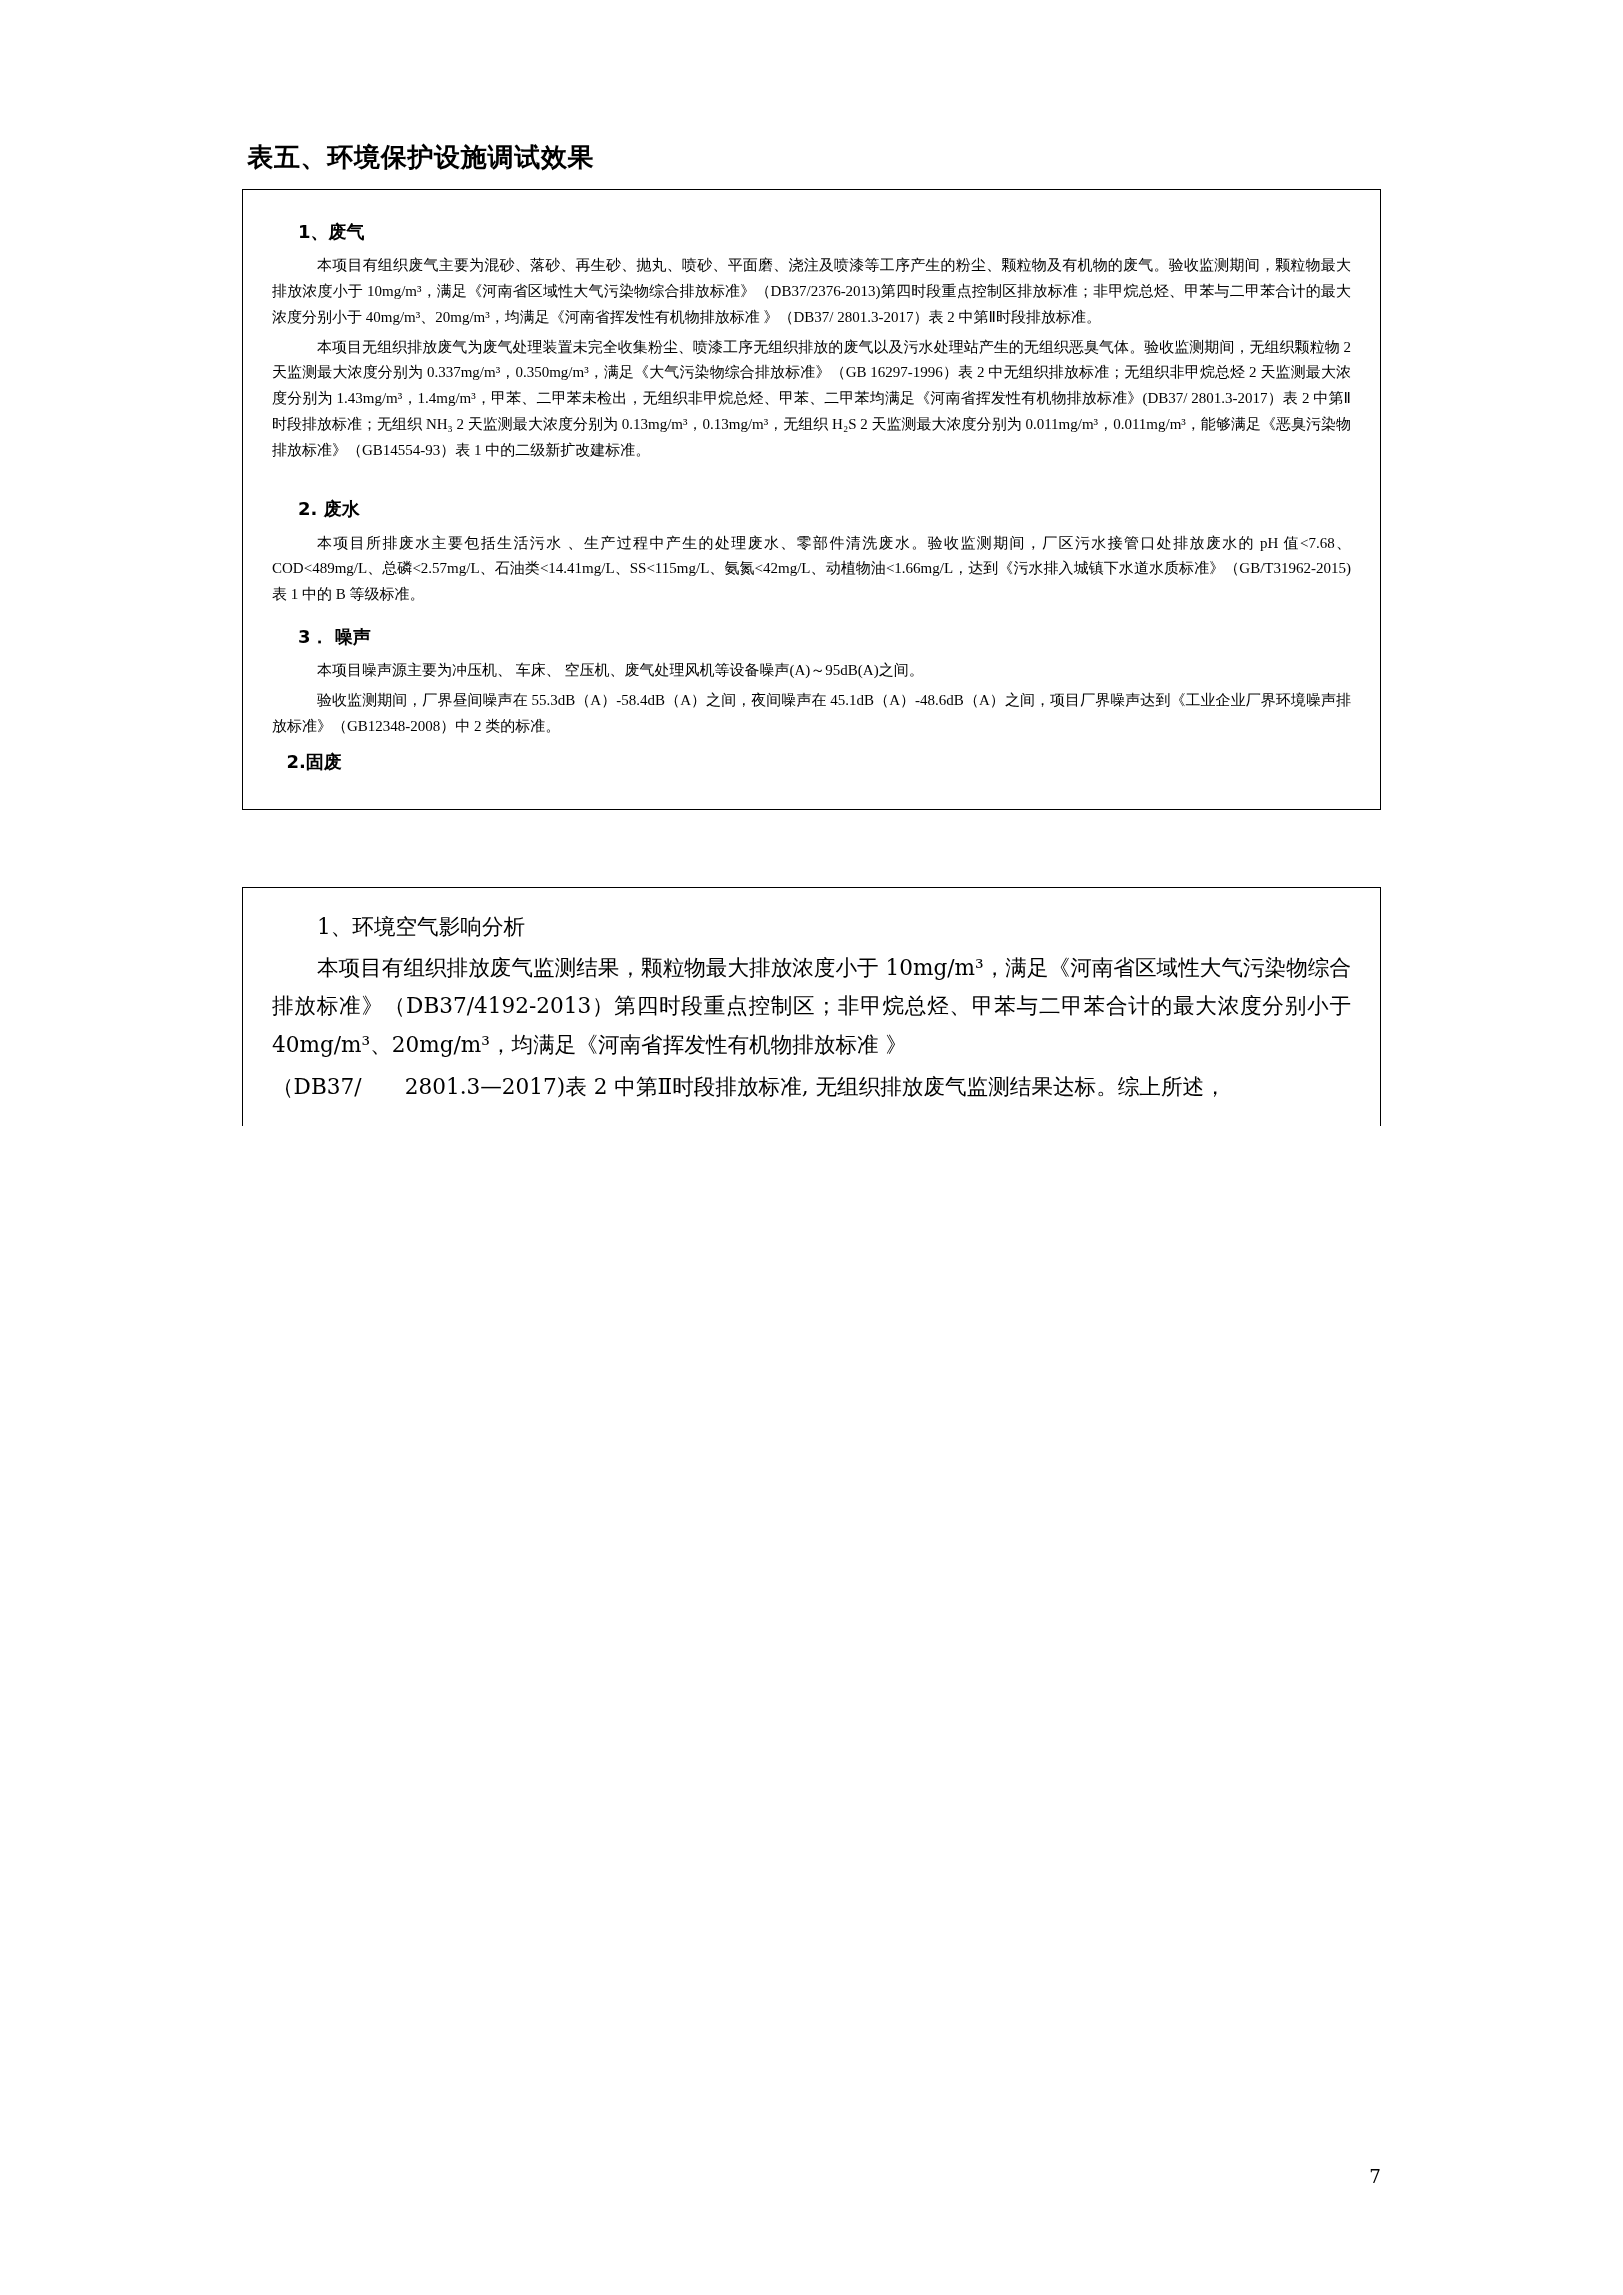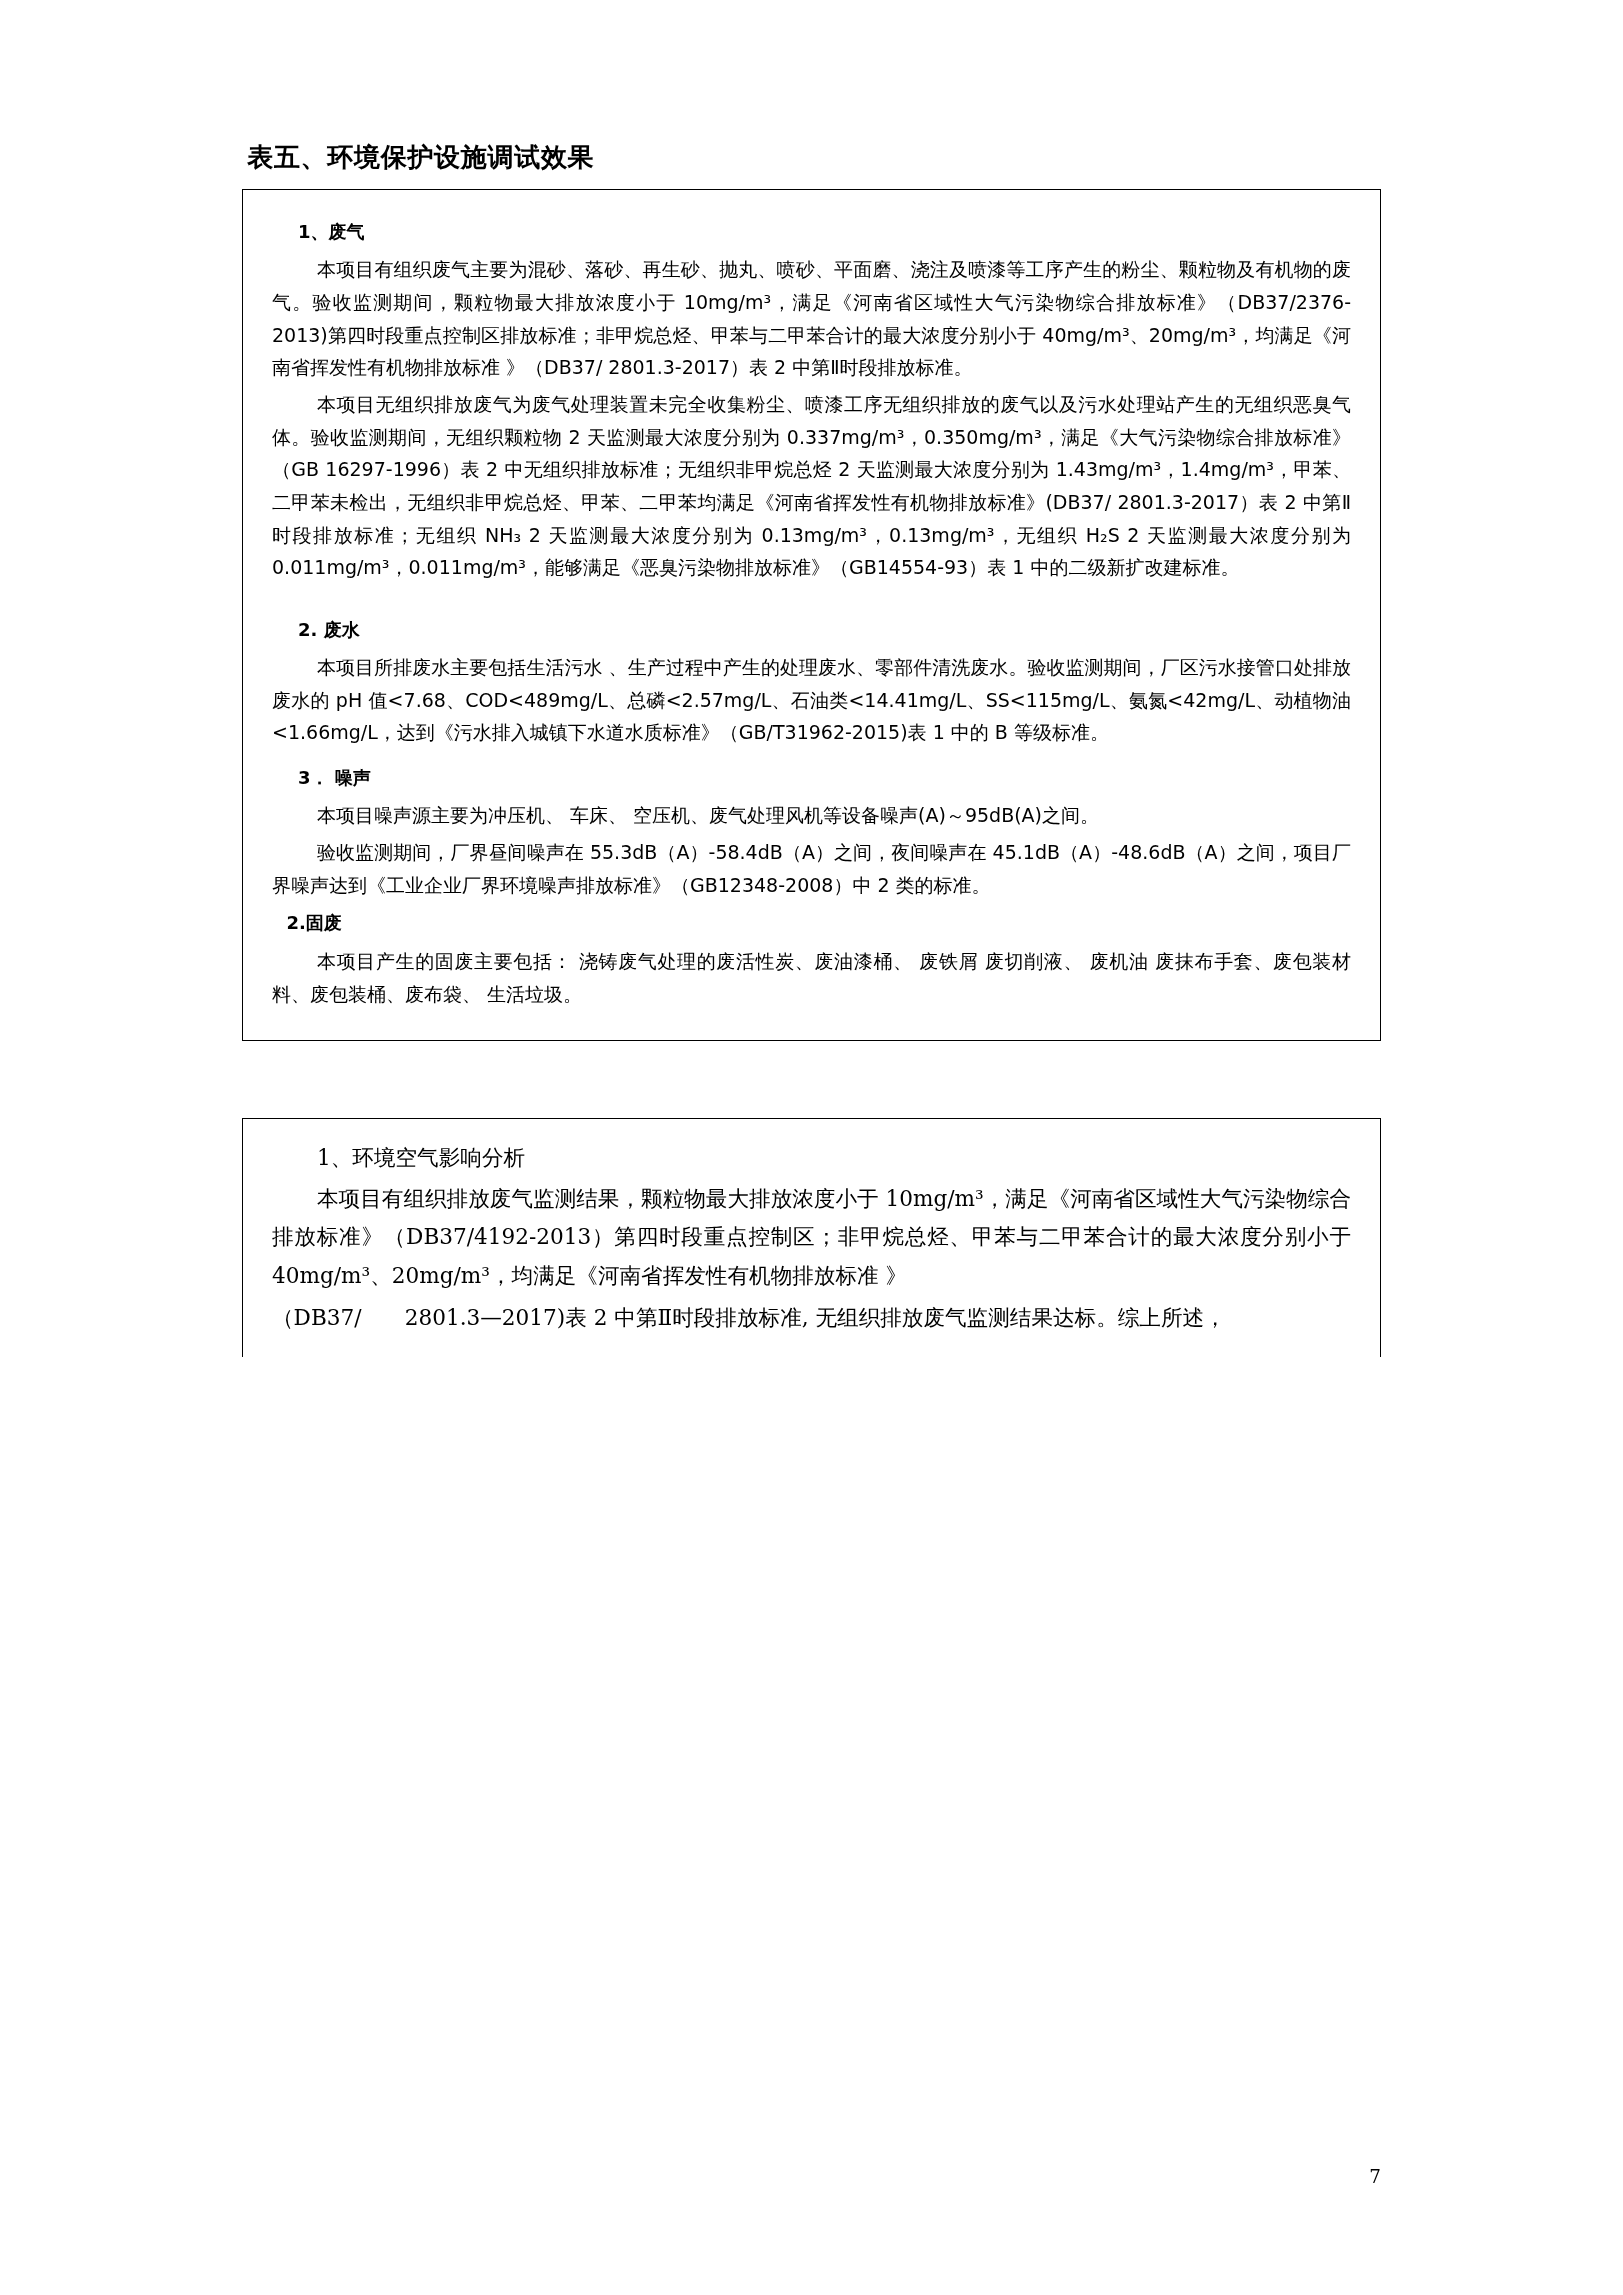--- a/index.html
+++ b/index.html
@@ -46,26 +46,27 @@
     line-height: 1.4;
   }
   .sub-heading.tight {
     margin-top: 16px;
   }
   .sub-heading.nomargin {
     margin-left: 14.4px;
   }
 
   p.para {
-    font-size: 19px;
+    font-size: 15px;
     line-height: 1.72;
     margin: 0 0 3.9px 0;
     text-align: justify;
     text-justify: inter-ideograph;
     text-indent: 45px;
+    font-family: Liberation Serif, serif;
   }
   p.para.noindent {
     text-indent: 0;
   }
 
   .spacer-30 { height: 19.6px; }
 
   .section-two-wrap {
     margin-top: 77px;
   }
@@ -120,21 +121,20 @@
       <p class="para">本项目所排废水主要包括生活污水 、生产过程中产生的处理废水、零部件清洗废水。验收监测期间，厂区污水接管口处排放废水的 pH 值&lt;7.68、COD&lt;489mg/L、总磷&lt;2.57mg/L、石油类&lt;14.41mg/L、SS&lt;115mg/L、氨氮&lt;42mg/L、动植物油&lt;1.66mg/L，达到《污水排入城镇下水道水质标准》（GB/T31962-2015)表 1 中的 B 等级标准。</p>
 
       <div class="sub-heading tight">3． 噪声</div>
 
       <p class="para">本项目噪声源主要为冲压机、 车床、 空压机、废气处理风机等设备噪声(A)～95dB(A)之间。</p>
 
       <p class="para">验收监测期间，厂界昼间噪声在 55.3dB（A）-58.4dB（A）之间，夜间噪声在 45.1dB（A）-48.6dB（A）之间，项目厂界噪声达到《工业企业厂界环境噪声排放标准》（GB12348-2008）中 2 类的标准。</p>
 
       <div class="sub-heading nomargin">2.固废</div>
 
-      <p class="para">本项目产生的固废主要包括： 浇铸废气处理的废活性炭、废油漆桶、 废铁屑 废切削液、 废机油 废抹布手套、废包装材料、废包装桶、废布袋、 生活垃圾。</p>
     </div>
 
     <div class="section-two-wrap">
 
       <div class="box2">
         <div class="first-line">1、环境空气影响分析</div>
 
         <p class="para">本项目有组织排放废气监测结果，颗粒物最大排放浓度小于 10mg/m³，满足《河南省区域性大气污染物综合排放标准》（DB37/4192-2013）第四时段重点控制区；非甲烷总烃、甲苯与二甲苯合计的最大浓度分别小于 40mg/m³、20mg/m³，均满足《河南省挥发性有机物排放标准 》</p>
 
         <p class="para noindent">（DB37/　　2801.3—2017)表 2 中第Ⅱ时段排放标准, 无组织排放废气监测结果达标。综上所述，</p>

